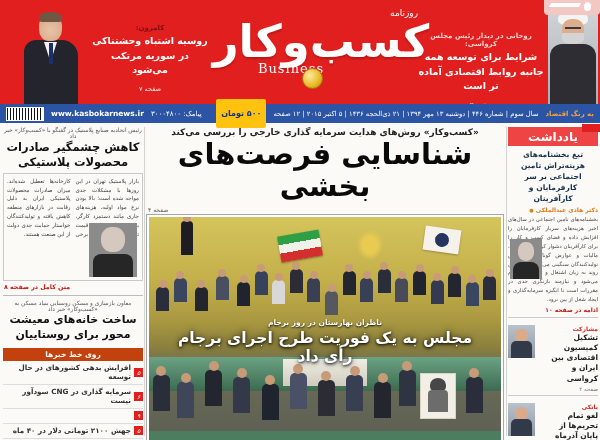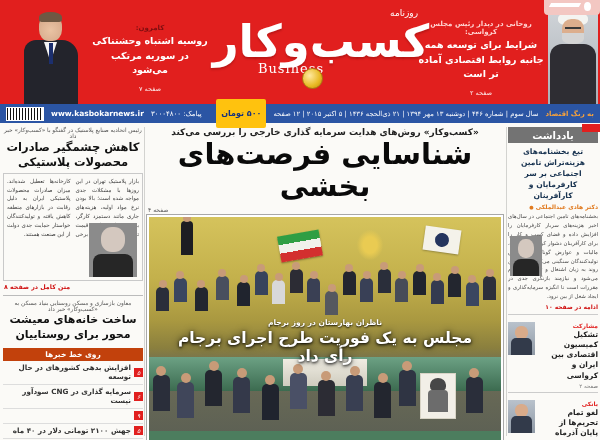--- a/index.html
+++ b/index.html
@@ -7,21 +7,21 @@
         font-family:"DejaVu Sans",sans-serif;}
   
   .hdr{position:absolute;left:0;top:0;width:600px;height:104px;background:#e11f1e;}
   .cam{position:absolute;left:4px;top:6px;width:96px;height:98px;}
   .cam .body{position:absolute;left:20px;top:34px;width:54px;height:66px;background:#23242c;border-radius:12px 16px 0 0;}
   .cam .head{position:absolute;left:35px;top:8px;width:23px;height:27px;background:radial-gradient(circle at 50% 60%,#eac3a4,#cfa183);border-radius:45% 45% 42% 42%;}
   .cam .head::before{content:'';position:absolute;left:0;top:-2px;width:100%;height:10px;background:#6e5843;border-radius:50% 50% 20% 20%;}
   .cam .shirt{position:absolute;left:40px;top:36px;width:13px;height:20px;background:#f4f4f4;clip-path:polygon(0 0,100% 0,50% 100%);}
   .cam .tie{position:absolute;left:45px;top:37px;width:4px;height:21px;background:#1c2f6e;}
   .hsl{position:absolute;left:92px;top:24px;width:116px;text-align:center;color:#fff;}
-  .hsr{position:absolute;left:416px;top:20px;width:130px;text-align:center;color:#fff;}
+  .hsr{position:absolute;left:416px;top:32px;width:130px;text-align:center;color:#fff;}
   .hk{font-size:7px;font-weight:bold;color:#7e0e10;}
   .hsr .hk{color:#ffd3d1;}
   .ht{font-size:9.5px;font-weight:bold;line-height:1.55;margin-top:2px;}
   .hp{font-size:6.5px;margin-top:7px;opacity:.92;}
   .mh{position:absolute;left:196px;top:8px;width:250px;text-align:center;color:#fff;}
   .mh-top{font-size:9px;text-align:right;margin-right:28px;}
   .mh-main{font-size:45px;font-weight:bold;line-height:1.05;letter-spacing:-1px;text-shadow:0 2px 2px rgba(80,0,0,.25);}
   .coin{position:absolute;left:106px;top:60px;width:19px;height:19px;border-radius:50%;
         background:radial-gradient(circle at 35% 35%,#ffe9a0,#e8b923 60%,#b8860b);border:1px solid #a87b12;}
   .mh-sub{font-family:"DejaVu Serif",serif;font-size:13px;letter-spacing:1px;margin:-4px 60px 0 0;}
@@ -89,21 +89,21 @@
   .ov-k{font-size:7.5px;font-weight:bold;text-shadow:0 1px 2px #000;}
   .ov-h{font-size:15.5px;font-weight:bold;margin-top:2px;text-shadow:0 1px 3px #000,0 0 7px rgba(0,0,0,.65);}
   .desk{position:absolute;left:0;top:62%;width:100%;height:15%;background:linear-gradient(#6ca184,#3c6b50);z-index:3;}
   .deskpanel{position:absolute;left:38%;top:63%;width:24%;height:12%;background:linear-gradient(#efece2,#cfccbf);z-index:3;}
   .khom{position:absolute;left:77%;top:69%;width:34px;height:44px;background:#f2efe7;z-index:5;border:1px solid #d8d4c6;}
   .khom::before{content:'';position:absolute;left:9px;top:4px;width:16px;height:14px;border-radius:50% 50% 40% 40%;background:#474747;}
   .khom::after{content:'';position:absolute;left:7px;top:16px;width:20px;height:22px;background:#6c6c6c;border-radius:4px 4px 0 0;}
   .botdesk{position:absolute;left:0;bottom:0;width:100%;height:5%;background:#4c7d5e;z-index:7;}
   
   .sidebar{position:absolute;left:508px;top:127px;width:90px;}
-  .nb-h{position:relative;background:#737373;color:#fff;font-size:10px;font-weight:bold;text-align:center;padding:2.5px 0;}
+  .nb-h{position:relative;background:#ef4444;color:#fff;font-size:12px;font-weight:bold;text-align:center;padding:2.5px 0;}
   .nb-h::after{content:'';position:absolute;right:-2px;top:-3px;width:18px;height:8px;background:#e11f1e;}
   .nb-title{font-size:7.6px;font-weight:bold;color:#16314f;text-align:center;line-height:1.45;margin:3px 1px 2px;}
   .nb-by{font-size:6px;color:#e07a1f;font-weight:bold;text-align:right;margin-bottom:2px;}
   .nb-by::after{content:'●';font-size:5px;margin-right:2px;color:#e07a1f;}
   .nb-bodywrap{position:relative;}
   .nb-body{font-size:5.4px;line-height:1.65;color:#474747;text-align:justify;height:88px;overflow:hidden;}
   .port2{left:2px;top:24px;width:32px;height:40px;}
   .nb-more{font-size:6px;color:#d01212;font-weight:bold;text-align:right;margin:3px 0 4px;}
   .card{border-top:1px solid #ccc;padding:7px 0 3px;display:flex;gap:9px;}
   .card-photo{width:27px;height:33px;flex:none;position:relative;overflow:hidden;background:linear-gradient(#b9c2cc,#8f99a5);}

